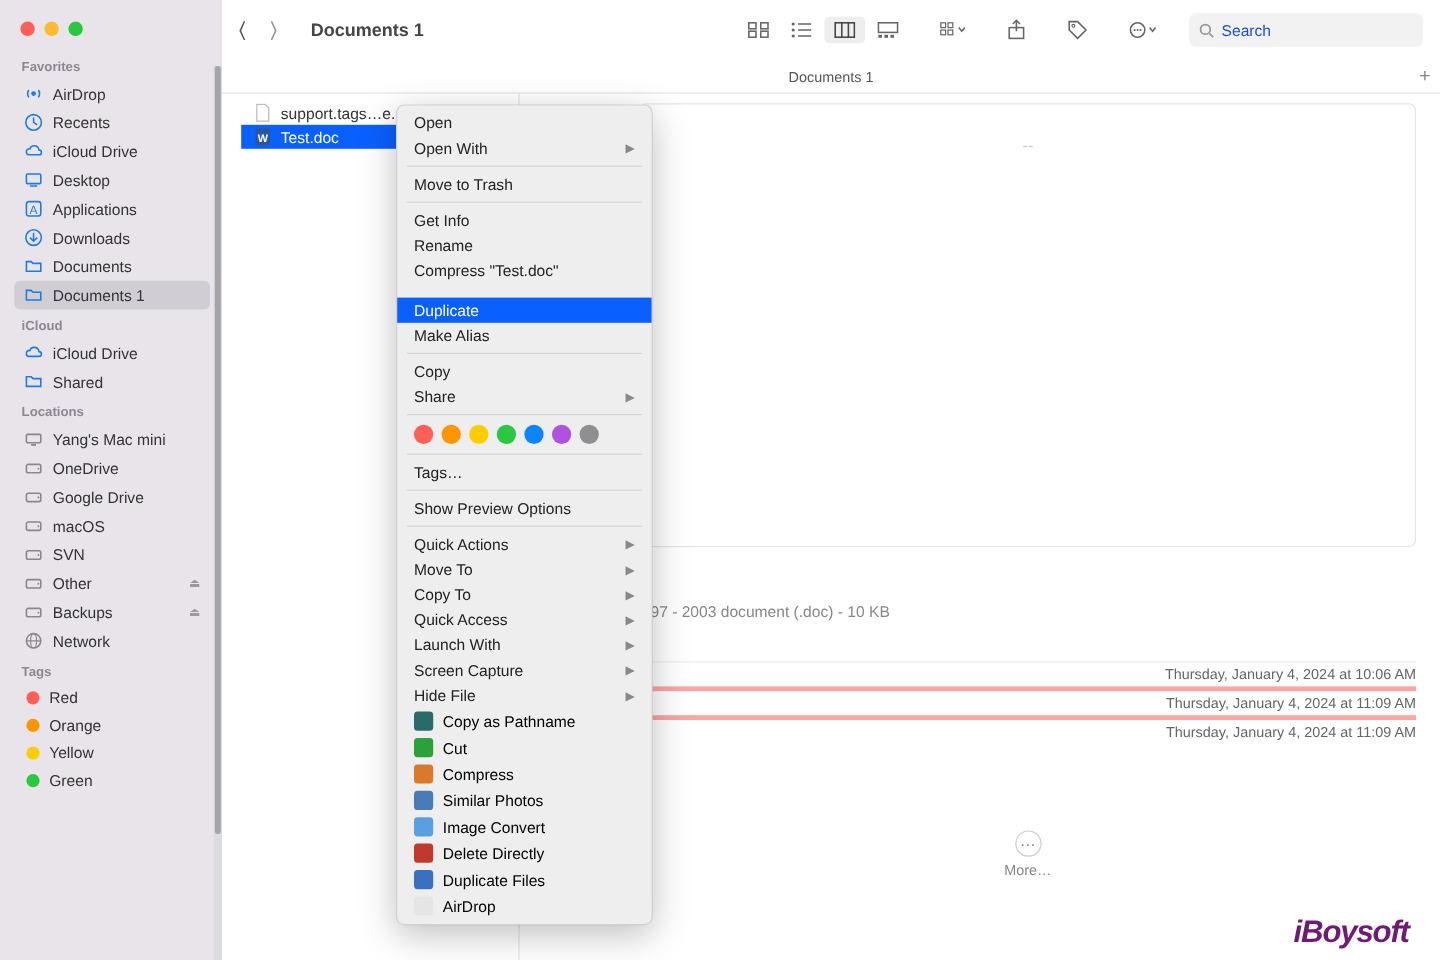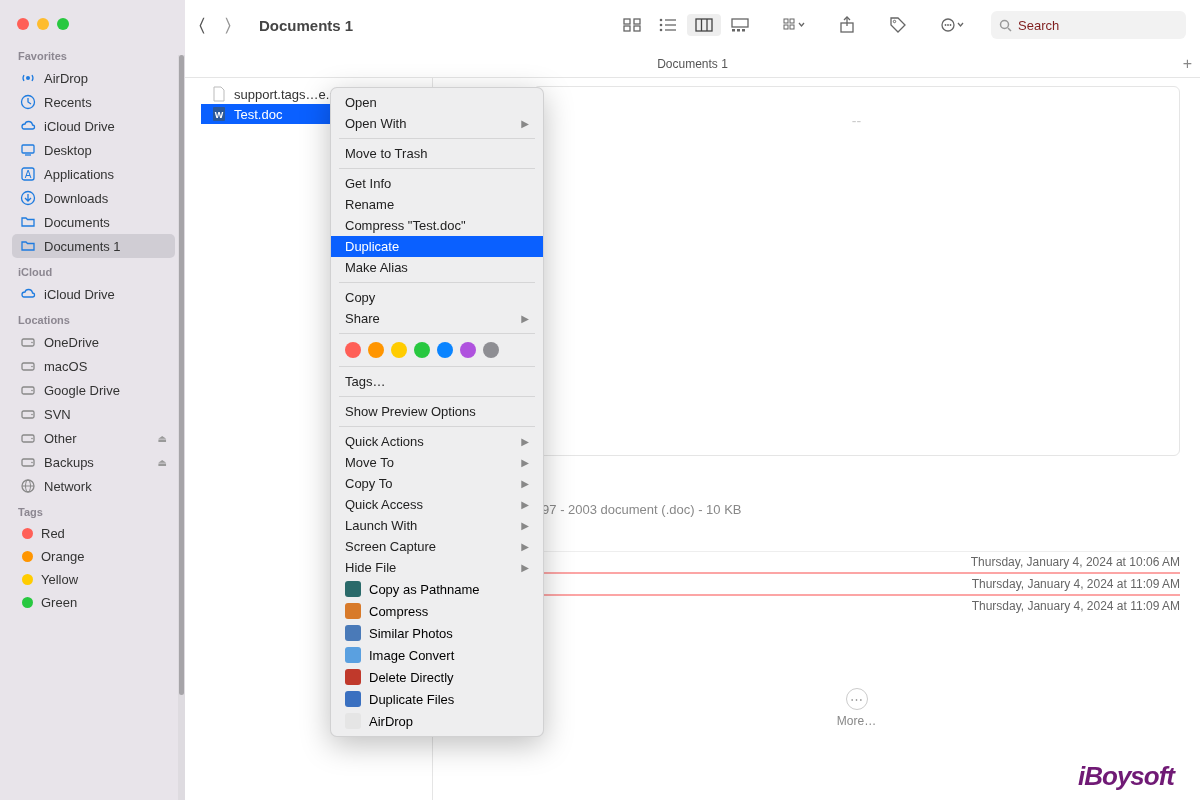--- a/index.html
+++ b/index.html
@@ -25,48 +25,48 @@
 
 .main { position: absolute; left: 185px; right: 0; top: 0; bottom: 0; background: #fff; }
 .toolbar { height: 50px; display: flex; align-items: center; padding: 0 14px; gap: 18px; }
 .nav-arrows { display: flex; gap: 20px; color: #959595; font-size: 18px; margin-right: 10px; }
 .nav-arrows .enabled { color: #555; }
 .title { font-size: 15px; font-weight: 600; color: #454545; }
 .toolbar-spacer { flex: 1; }
 .toolbar-group { display: flex; gap: 2px; color: #666; }
 .toolbar-btn { padding: 4px 8px; border-radius: 4px; cursor: default; display: flex; align-items: center; }
 .toolbar-btn.active { background: #eee; }
-.search-box { width: 195px; height: 28px; background: #f2f2f2; border-radius: 6px; display: flex; align-items: center; padding: 0 8px; color: #7f1d1d; gap: 6px; font-size: 13px; }
+.search-box { width: 195px; height: 28px; background: #f2f2f2; border-radius: 6px; display: flex; align-items: center; padding: 0 8px; color: #1d4ed8; gap: 6px; font-size: 13px; }
 
 .path-bar { height: 28px; border-bottom: 1px solid #e5e5e5; display: flex; align-items: center; justify-content: center; font-size: 12px; color: #555; position: relative; }
 .add-tab { position: absolute; right: 8px; color: #888; font-size: 16px; }
 
 .columns { display: flex; height: calc(100% - 78px); margin-left: 16px; }
 .file-column { width: 232px; border-right: 1px solid #e5e5e5; padding-top: 6px; }
 .file-row { display: flex; align-items: center; gap: 7px; padding: 2px 10px; font-size: 13px; color: #333; cursor: default; }
 .file-row.selected { background: #0a60ff; color: #fff; }
 .file-icon { width: 16px; height: 16px; flex-shrink: 0; display: flex; align-items: center; justify-content: center; }
 
 .preview-column { flex: 1; padding: 8px 20px 10px 100px; display: flex; flex-direction: column; }
 .preview-box { height: 370px; border: 1px solid #e5e5e5; border-radius: 6px; margin-bottom: 24px; display: flex; align-items: start; justify-content: center; padding-top: 26px; color: #ccc; font-size: 14px; }
 .preview-title { font-size: 16px; font-weight: 600; color: #333; margin-left: -68px; }
 .preview-sub { font-size: 13px; color: #888; margin-left: -68px; margin-top: 4px; }
 .info-header { font-size: 13px; font-weight: 600; color: #333; margin: 14px 0 5px -68px; }
-.info-row { display: flex; justify-content: space-between; font-size: 12px; padding: 3px 0; border-top: 2px solid #fca5a5; margin-left: -68px; }
+.info-row { display: flex; justify-content: space-between; font-size: 12px; padding: 3px 0; border-top: 4px solid #fca5a5; margin-left: -68px; }
 .info-row:first-of-type { border-top: 1px solid #eee; }
 .info-label { color: #666; }
 .info-value { color: #666; }
 .tags-placeholder { font-size: 12px; color: #bbb; margin-left: -68px; margin-top: 4px; }
 .more-btn { display: flex; flex-direction: column; align-items: center; gap: 4px; font-size: 12px; color: #888; margin: 20px auto 0; }
 .more-circle { width: 22px; height: 22px; border: 1px solid #ccc; border-radius: 50%; display: flex; align-items: center; justify-content: center; font-size: 13px; color: #888; }
 
 
 .context-menu { position: absolute; left: 330px; top: 87px; width: 214px; background: #eeeeef; border: 1px solid rgba(0,0,0,0.12); border-radius: 7px; box-shadow: 0 8px 30px rgba(0,0,0,0.25); padding: 4px 0; font-size: 13px; z-index: 100; }
 .menu-item { padding: 3px 14px; display: flex; align-items: center; justify-content: space-between; cursor: default; color: #222; }
-.menu-item.highlighted { background: #0a60ff; color: #fff; }
+.menu-item.highlighted { background: #0a60ff; color: #fff; margin-top: 12px; }
 .menu-sep { height: 1px; background: rgba(0,0,0,0.1); margin: 4px 8px; }
 .submenu-arrow { font-size: 10px; color: #888; }
 .tag-row { display: flex; gap: 7px; padding: 4px 14px; }
 .tag-circle { width: 16px; height: 16px; border-radius: 50%; cursor: default; }
 .menu-icon-item { display: flex; align-items: center; gap: 8px; padding: 3px 14px; }
 .menu-app-icon { width: 16px; height: 16px; border-radius: 3px; flex-shrink: 0; }
 
 .watermark { position: absolute; right: 26px; bottom: 8px; font-size: 26px; font-weight: 800; font-style: italic; color: #701a75; letter-spacing: -1px; }
 </style>
 </head>
@@ -152,47 +152,64 @@
       </div>
       <div class="section-header">iCloud</div>
       <div class="sidebar-item">
         <div class="sidebar-icon">
           <svg width="16" height="16" viewBox="0 0 16 16">
             <path d="M4 11 Q2 11 2 8.5 Q2 6 5 6 Q5.5 3.5 8.5 3.5 Q12 3.5 12.5 7 Q14.5 7 14.5 9 Q14.5 11 12.5 11 Z" fill="none" stroke="#1e7bdf" stroke-width="1.3"></path>
           </svg>
         </div>
         <span>iCloud Drive</span>
       </div>
+      <div class="sidebar-item">
+        <div class="sidebar-icon">
+          <svg width="16" height="16" viewBox="0 0 16 16">
+            <path d="M2 4 L6 4 L7.5 5.5 L14 5.5 L14 12 L2 12 Z" fill="none" stroke="#1e7bdf" stroke-width="1.3"></path>
+          </svg>
+        </div>
+        <span>Shared</span>
+      </div>
       <div class="section-header">Locations</div>
+      <div class="sidebar-item">
+        <div class="sidebar-icon gray">
+          <svg width="16" height="16" viewBox="0 0 16 16">
+            <rect x="2" y="4" width="12" height="7" rx="1" fill="none" stroke="#888" stroke-width="1.3"></rect>
+            <rect x="6" y="12" width="4" height="1.5" fill="#888"></rect>
+          </svg>
+        </div>
+        <span>Yang's Mac mini</span>
+      </div>
       <div class="sidebar-item">
         <div class="sidebar-icon gray">
           <svg width="16" height="16" viewBox="0 0 16 16">
             <rect x="2" y="5" width="12" height="7" rx="1.5" fill="none" stroke="#888" stroke-width="1.3"></rect>
             <circle cx="12" cy="8.5" r="0.8" fill="#888"></circle>
           </svg>
         </div>
         <span>OneDrive</span>
       </div>
       <div class="sidebar-item">
         <div class="sidebar-icon gray">
           <svg width="16" height="16" viewBox="0 0 16 16">
             <rect x="2" y="5" width="12" height="7" rx="1.5" fill="none" stroke="#888" stroke-width="1.3"></rect>
             <circle cx="12" cy="8.5" r="0.8" fill="#888"></circle>
           </svg>
         </div>
-        <span>macOS</span>
+        <span>Google Drive</span>
       </div>
       <div class="sidebar-item">
         <div class="sidebar-icon gray">
           <svg width="16" height="16" viewBox="0 0 16 16">
             <rect x="2" y="5" width="12" height="7" rx="1.5" fill="none" stroke="#888" stroke-width="1.3"></rect>
             <circle cx="12" cy="8.5" r="0.8" fill="#888"></circle>
           </svg>
         </div>
-        <span>Google Drive</span>
+        <span>macOS</span>
       </div>
       <div class="sidebar-item">
         <div class="sidebar-icon gray">
           <svg width="16" height="16" viewBox="0 0 16 16">
             <rect x="2" y="5" width="12" height="7" rx="1.5" fill="none" stroke="#888" stroke-width="1.3"></rect>
             <circle cx="12" cy="8.5" r="0.8" fill="#888"></circle>
           </svg>
         </div>
         <span>SVN</span>
       </div>
@@ -469,20 +486,24 @@
     </div>
     <div class="menu-item">
       <span>Hide File</span>
       <span class="submenu-arrow">▶</span>
     </div>
     <div class="menu-icon-item">
       <div class="menu-app-icon" style="background: rgb(42, 106, 106);"></div>
       <span>Copy as Pathname</span>
     </div>
     <div class="menu-icon-item">
+      <div class="menu-app-icon" style="background: rgb(42, 161, 58);"></div>
+      <span>Cut</span>
+    </div>
+    <div class="menu-icon-item">
       <div class="menu-app-icon" style="background: rgb(216, 122, 42);"></div>
       <span>Compress</span>
     </div>
     <div class="menu-icon-item">
       <div class="menu-app-icon" style="background: rgb(74, 122, 184);"></div>
       <span>Similar Photos</span>
     </div>
     <div class="menu-icon-item">
       <div class="menu-app-icon" style="background: rgb(90, 160, 224);"></div>
       <span>Image Convert</span>

